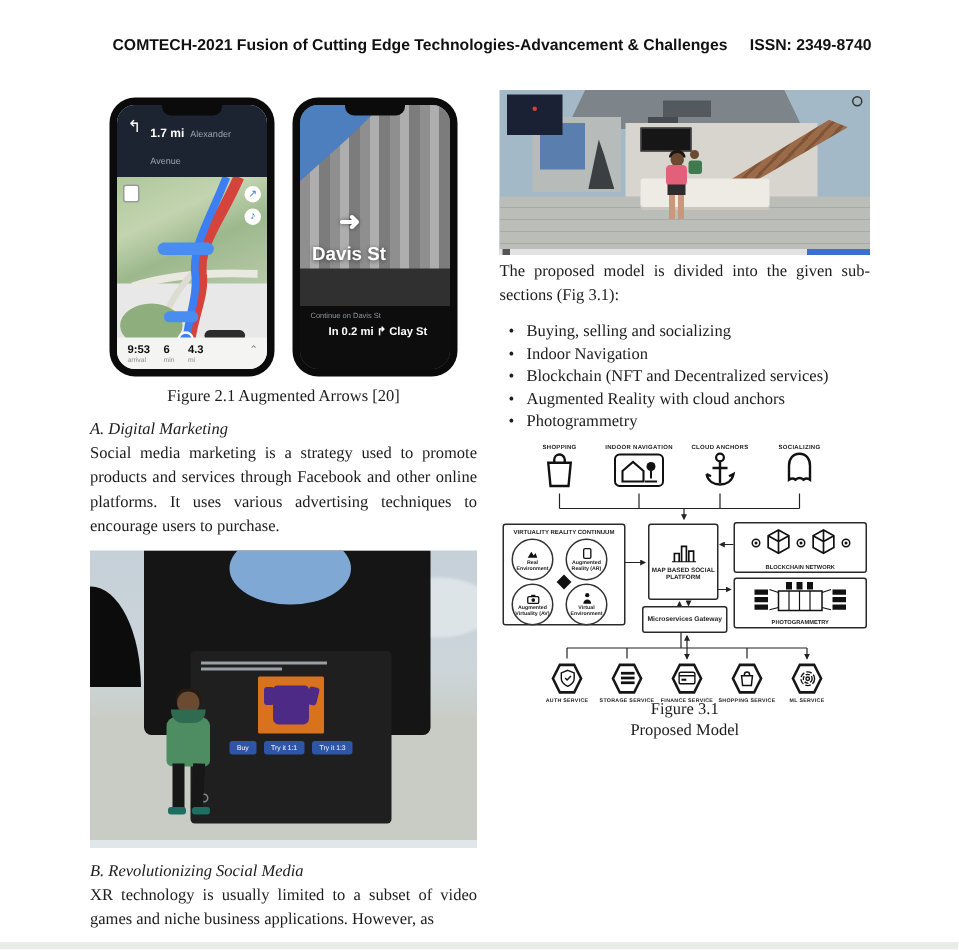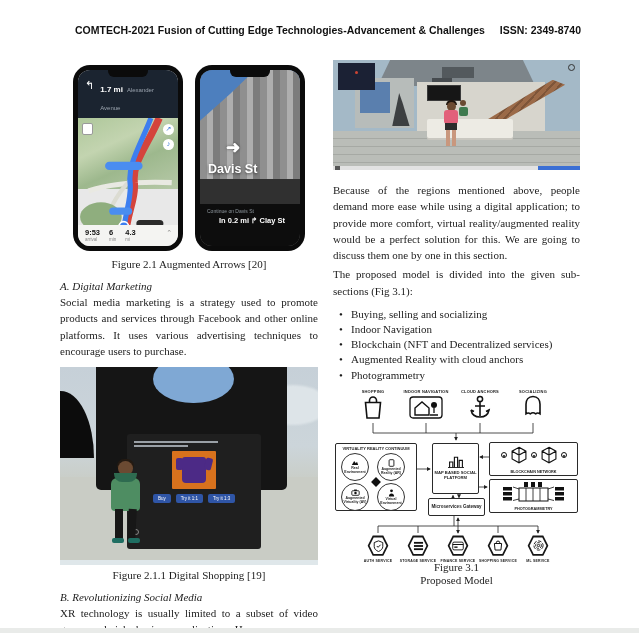--- a/index.html
+++ b/index.html
@@ -247,21 +247,20 @@
       <div class="av-head"></div>
       <div class="av-body"></div>
       <div class="av-hood"></div>
       <div class="av-leg l"></div>
       <div class="av-leg r"></div>
       <div class="av-shoe l"></div>
       <div class="av-shoe r"></div>
     </div>
     <div class="shop-strip"></div>
   </div>
-  <div class="caption">Figure 2.1.1 Digital Shopping [19]</div>
 
   <div class="subhead">B.  Revolutionizing Social Media</div>
   <p class="body">XR technology is usually limited to a subset of video games and niche business applications. However, as</p>
 </div>
 
 <div class="col-right">
 
   <div class="space">
     <div class="sp-ceil"></div>
     <div class="sp-vent"></div>
@@ -289,21 +288,20 @@
     <div class="sp-map">
         <i></i>
       </div>
     <div class="sp-icon-tr"></div>
     <div class="sp-bar">
         <u></u>
         <i></i>
       </div>
   </div>
 
-  <p class="body" style="margin-top:12px">Because of the regions mentioned above, people demand more ease while using a digital application; to provide more comfort, virtual reality/augmented reality would be a perfect solution for this. We are going to discuss them one by one in this section.</p>
   <p class="body" style="margin-top:3px">The proposed model is divided into the given sub-sections (Fig 3.1):</p>
 
   <ul class="blist">
     <li>Buying, selling and socializing</li>
     <li>Indoor Navigation</li>
     <li>Blockchain (NFT and Decentralized services)</li>
     <li>Augmented Reality with cloud anchors</li>
     <li>Photogrammetry</li>
   </ul>
 

